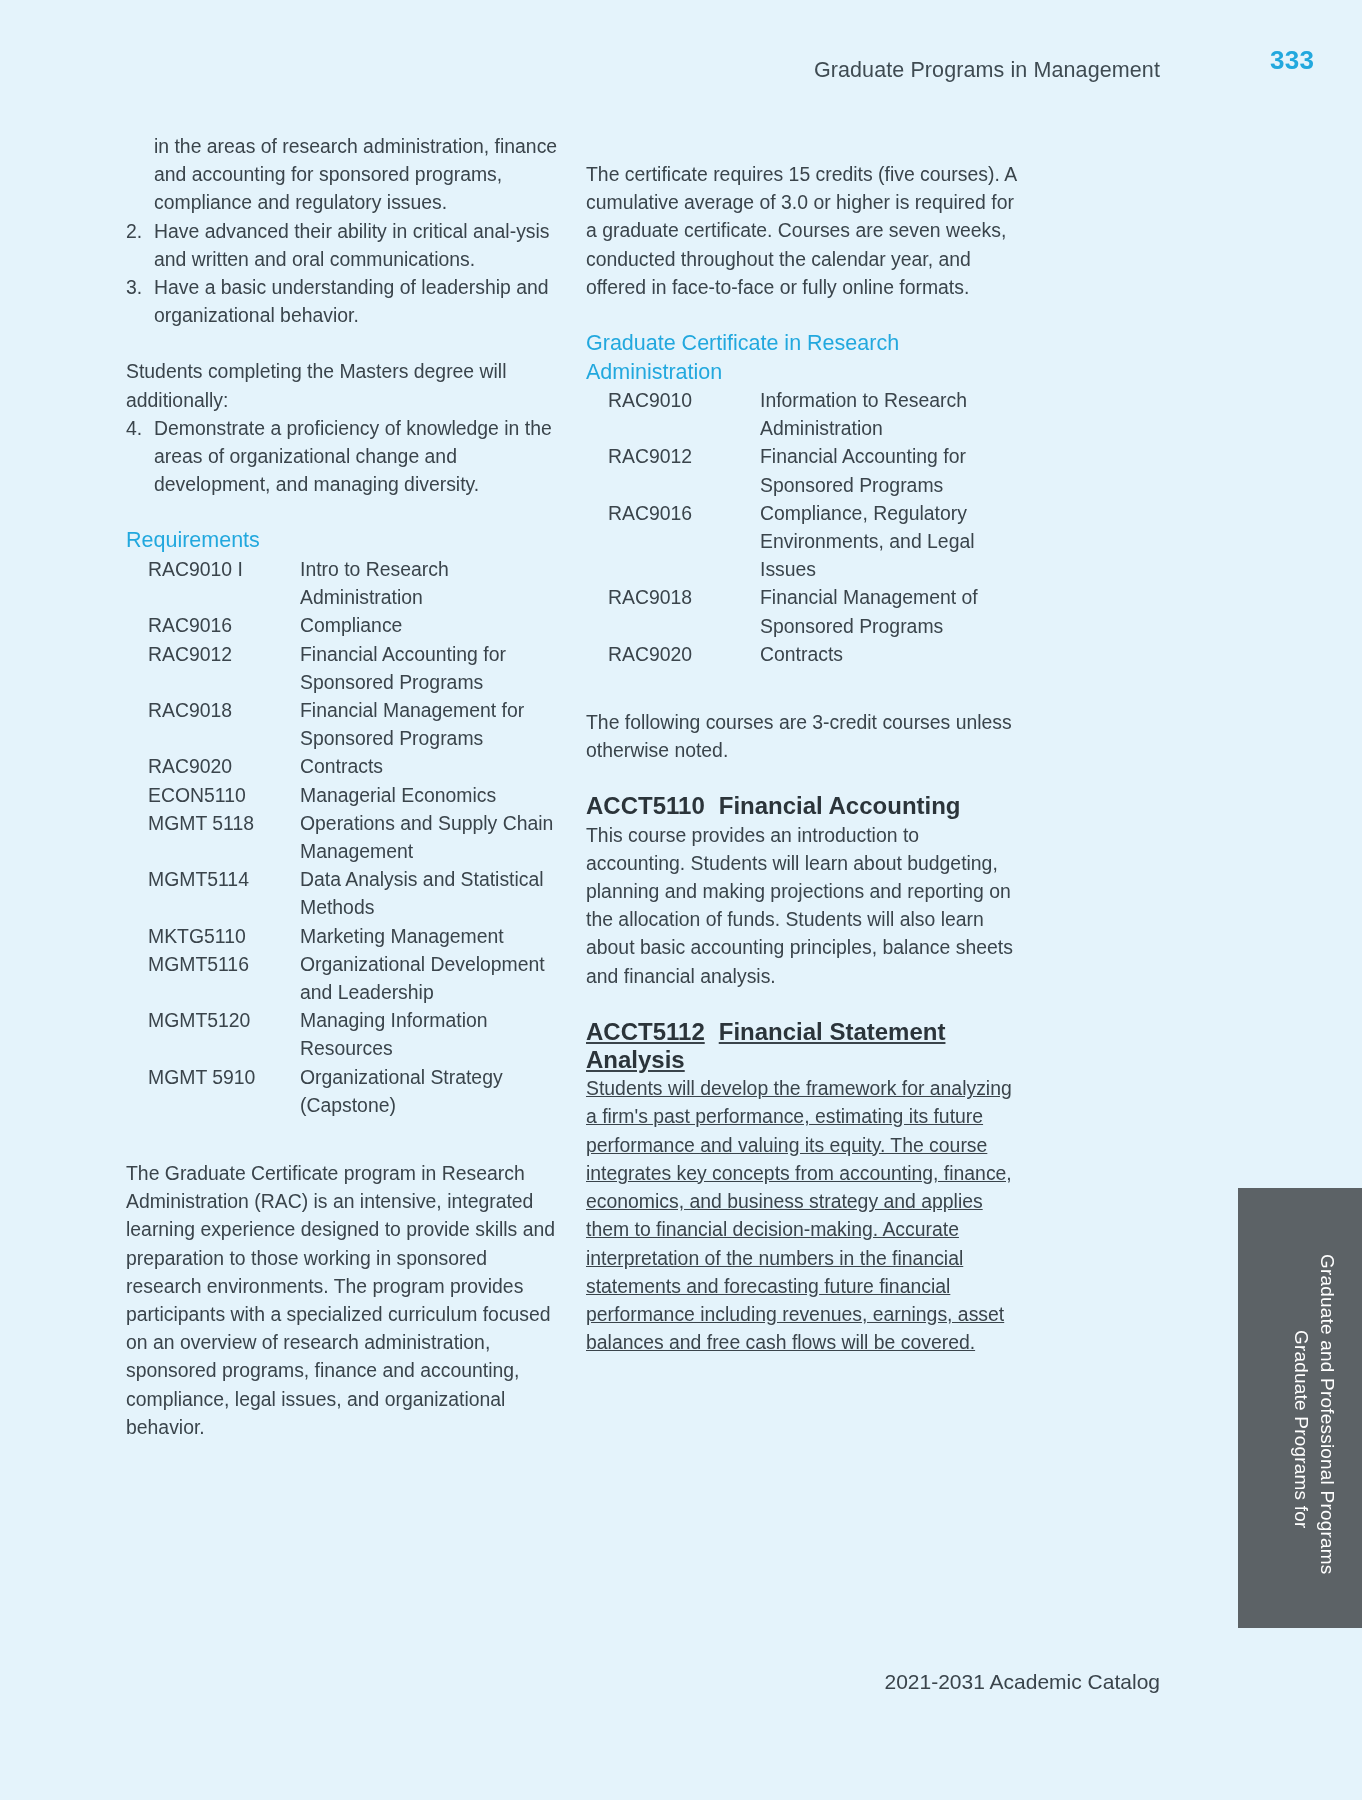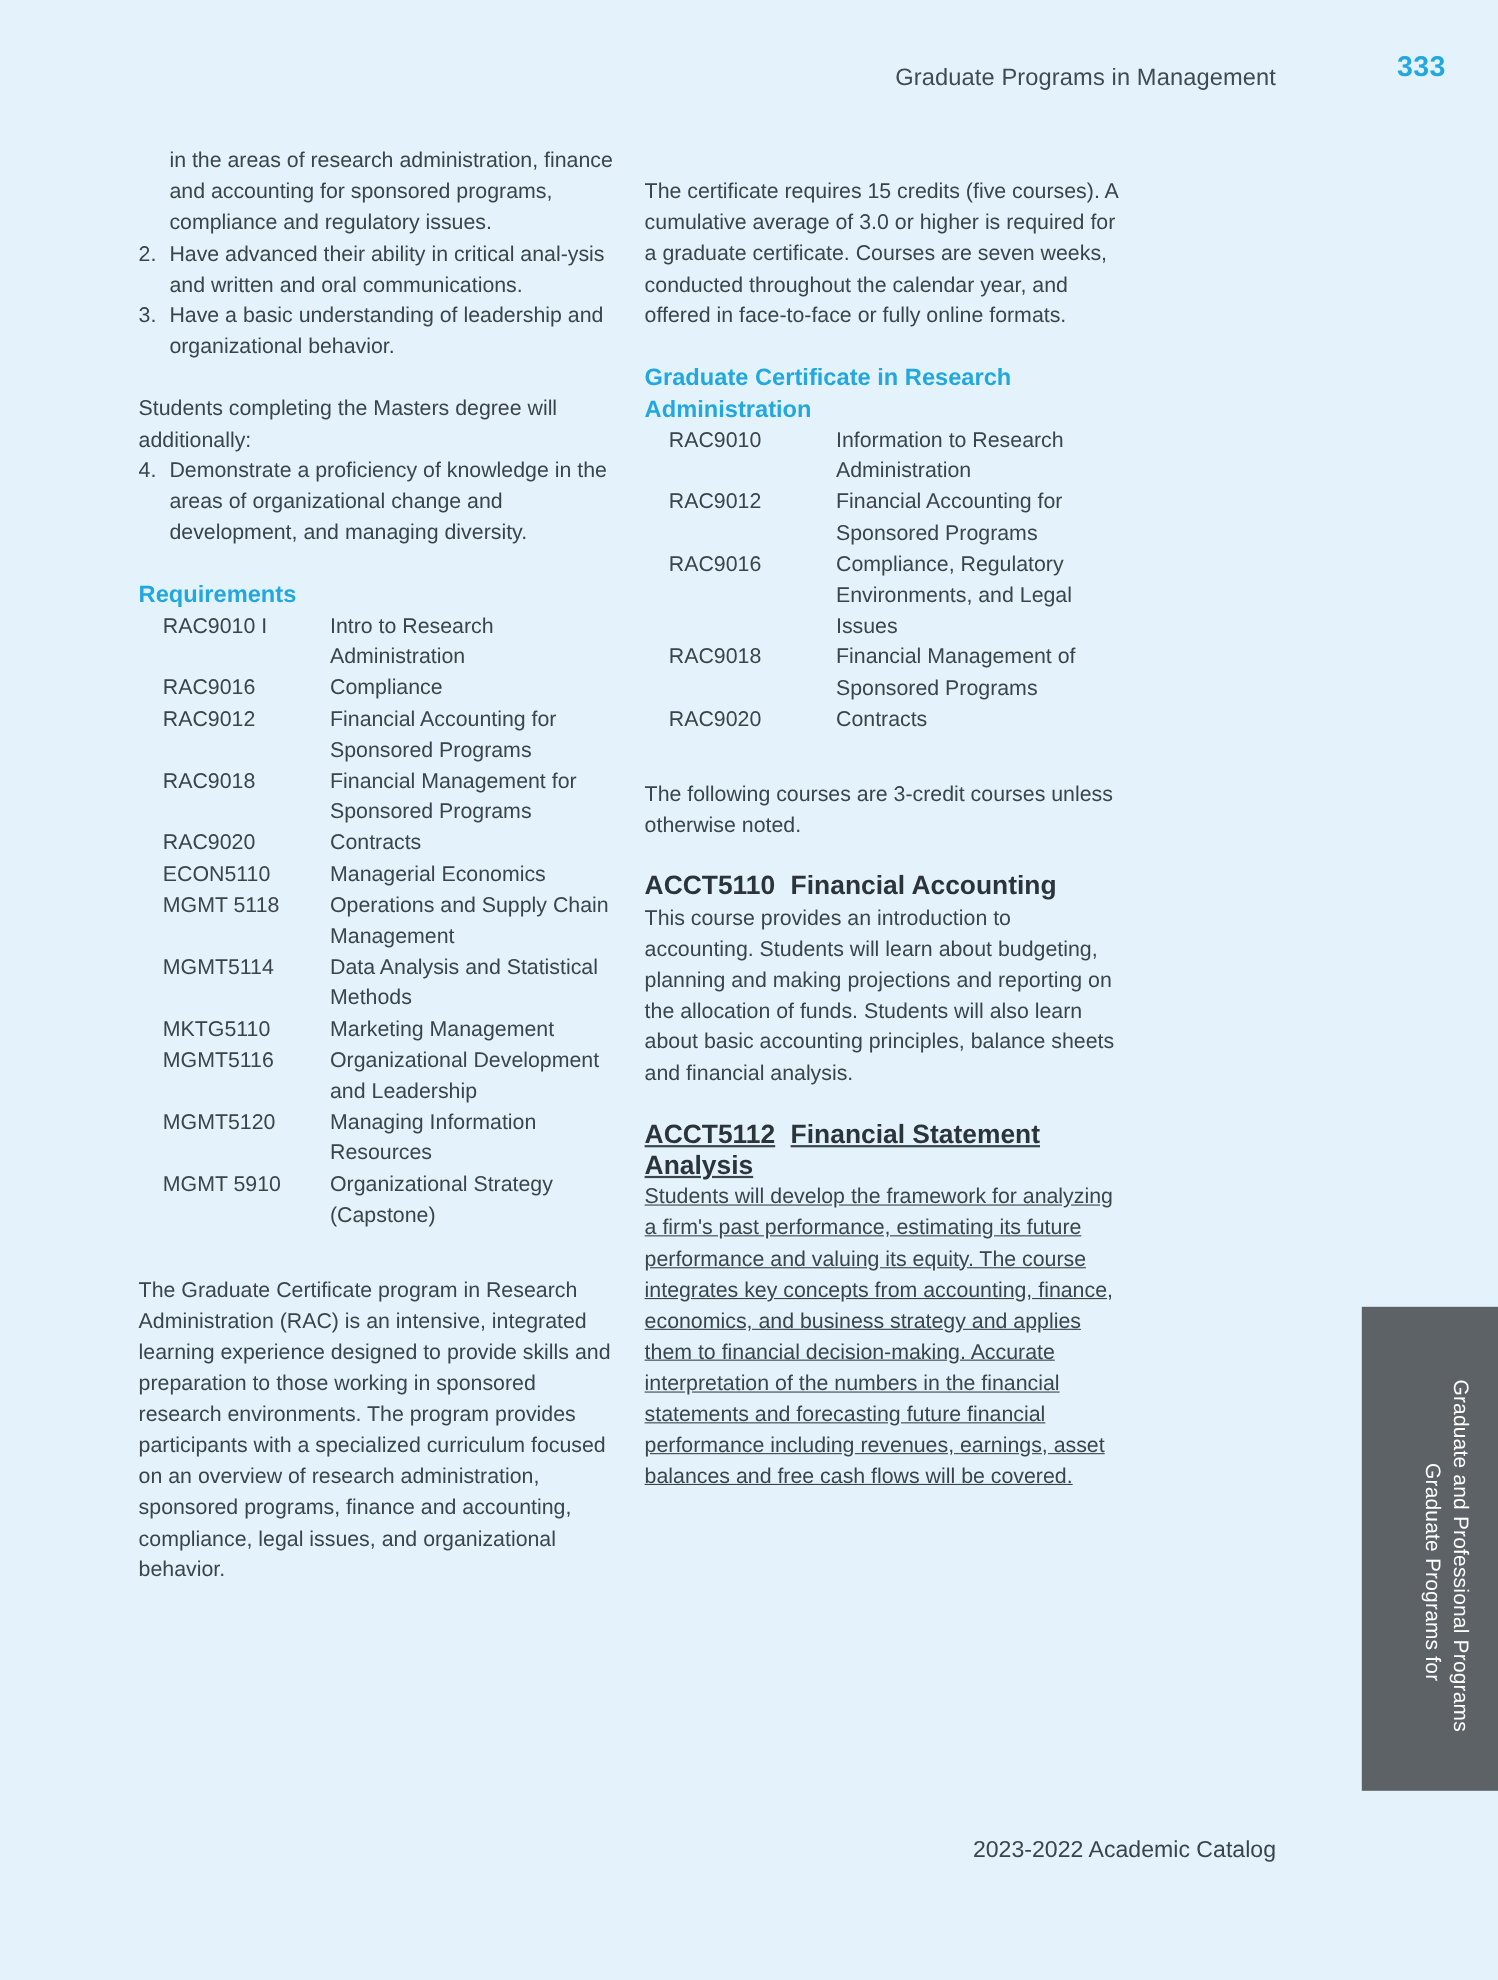--- a/index.html
+++ b/index.html
@@ -69,21 +69,21 @@
     left: 0;
     top: 0;
   }
   .indented { padding-left: 28px; }
 
   
   .h-teal {
     color: #22a8de;
     font-size: 21.5px;
     line-height: 28.5px;
-    font-weight: 700;
+    font-weight: 400;
     margin: 0;
   }
   .h-major {
     color: #1a6593;
     font-size: 28px;
     line-height: 34px;
     font-weight: 400;
     letter-spacing: 0.2px;
     margin: 0;
   }
@@ -301,15 +301,15 @@
         </div>
       </div>
 
   </div>
 
   <div class="sidetab">
     <span class="tabtext line1">Graduate Programs for</span>
     <span class="tabtext line2">Graduate and Professional Programs</span>
   </div>
 
-  <div class="footer">2023-2022 Academic Catalog</div>
+  <div class="footer">2021-2031 Academic Catalog</div>
 
 </div>
 
 </body></html>

